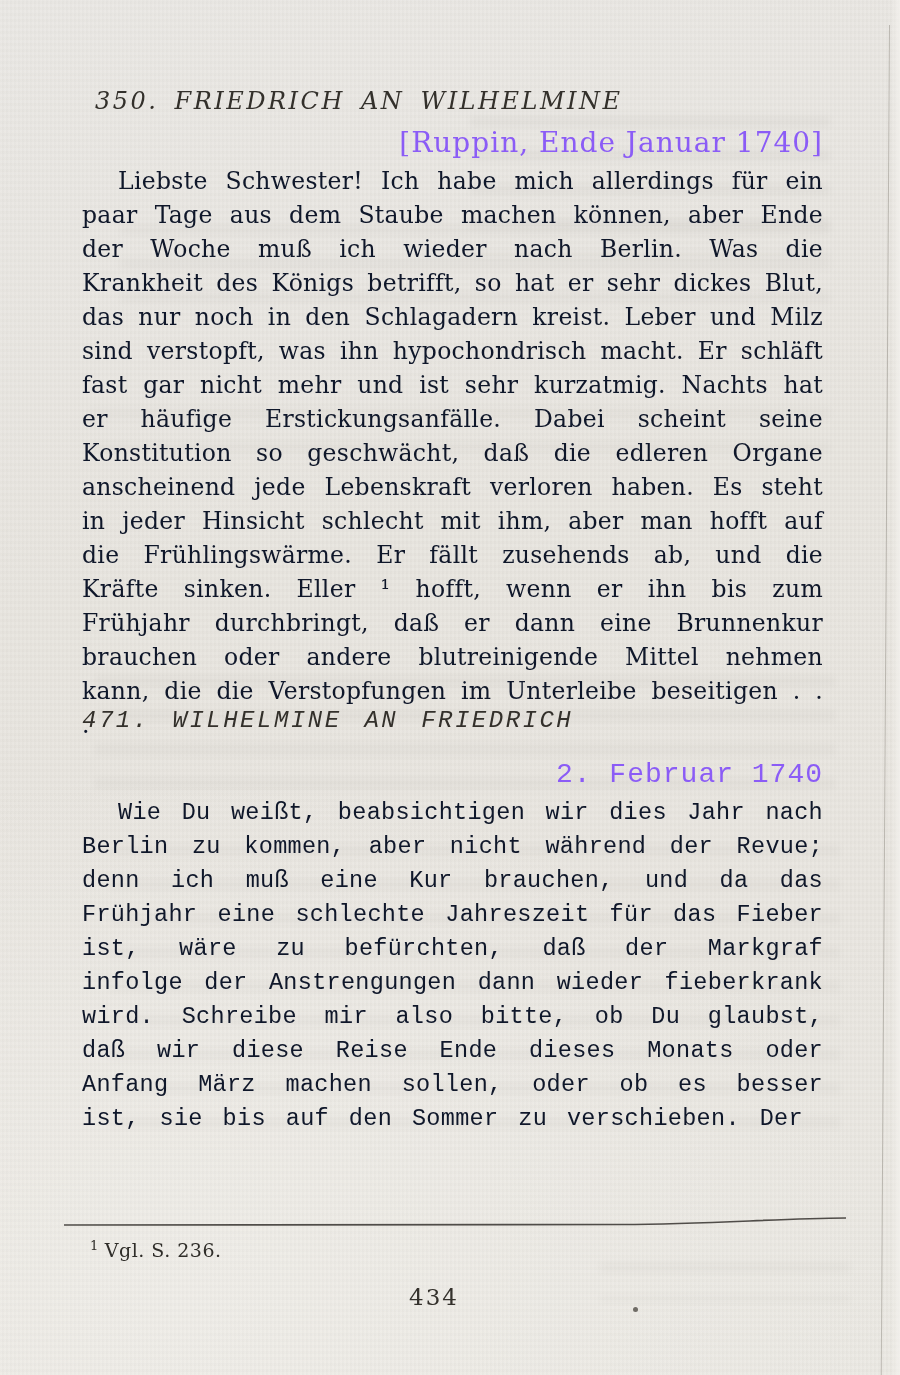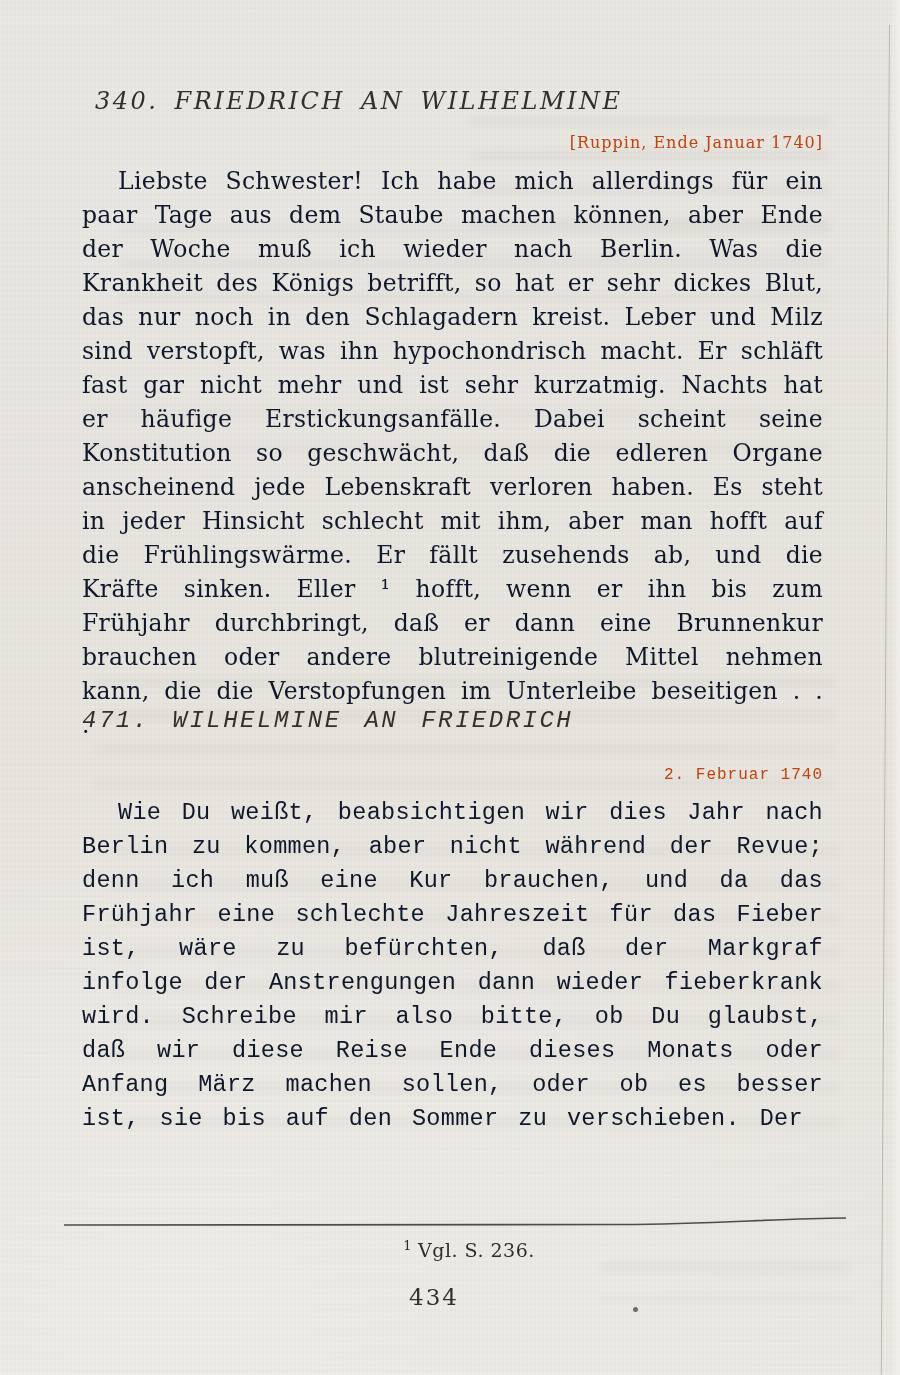--- a/index.html
+++ b/index.html
@@ -76,25 +76,25 @@
     letter-spacing: 2.5px;
     word-spacing: 6px;
     line-height: 34px;
     color: #33302b;
     white-space: nowrap;
   }
   .letter-470 .letter-heading { padding-left: 13px; }
 
   .letter-dateline {
     text-align: right;
-    font-size: 16px;
+    font-size: 28px;
     letter-spacing: 1px;
     line-height: 34px;
     margin-top: 8px;
-    color: #c2410c;
+    color: #8b5cf6;
   }
 
   .letter-paragraph {
     margin: 0;
     font-size: 23.5px;
     line-height: 34px;
     text-align: justify;
     text-indent: 36px;
     word-spacing: 5.5px;
     letter-spacing: 0.3px;
@@ -111,21 +111,20 @@
     top: 1216px;
     width: 786px;
   }
   .footnote-rule { display: block; }
   .footnote-text {
     margin-top: 10px;
     padding-left: 28px;
     font-size: 19px;
     letter-spacing: 0.5px;
     color: #2f2d29;
-    text-align: center;
   }
   .footnote-text sup {
     font-size: 13px;
     margin-right: 6px;
   }
 
   .page-number {
     position: absolute;
     top: 1284px;
     left: 0;
@@ -157,21 +156,21 @@
 <div class="ghost g2"></div>
 <div class="ghost g3"></div>
 <div class="ghost g4"></div>
 <div class="ghost g5"></div>
 <div class="ghost g6"></div>
 
 <div class="page-edge-light"></div>
 <div class="page-edge-crease"></div>
 
 <section class="text-col letter-470" style="top: 84px;">
-  <div class="letter-heading">340. FRIEDRICH AN WILHELMINE</div>
+  <div class="letter-heading">350. FRIEDRICH AN WILHELMINE</div>
   <div class="letter-dateline">[Ruppin, Ende Januar 1740]</div>
   <p class="letter-paragraph">Liebste Schwester! Ich habe mich allerdings für ein paar Tage aus dem Staube machen können, aber Ende der Woche muß ich wieder nach Berlin. Was die Krankheit des Königs betrifft, so hat er sehr dickes Blut, das nur noch in den Schlagadern kreist. Leber und Milz sind verstopft, was ihn hypochondrisch macht. Er schläft fast gar nicht mehr und ist sehr kurzatmig. Nachts hat er häufige Erstickungsanfälle. Dabei scheint seine Konstitution so geschwächt, daß die edleren Organe anscheinend jede Lebenskraft verloren haben. Es steht in jeder Hinsicht schlecht mit ihm, aber man hofft auf die Frühlingswärme. Er fällt zusehends ab, und die Kräfte sinken. Eller ¹ hofft, wenn er ihn bis zum Frühjahr durchbringt, daß er dann eine Brunnenkur brauchen oder andere blutreinigende Mittel nehmen kann, die die Verstopfungen im Unterleibe beseitigen . . .</p>
 </section>
 
 <section class="text-col letter-471">
   <div class="letter-heading">471. WILHELMINE AN FRIEDRICH</div>
   <div class="letter-dateline">2. Februar 1740</div>
   <p class="letter-paragraph">Wie Du weißt, beabsichtigen wir dies Jahr nach Berlin zu kommen, aber nicht während der Revue; denn ich muß eine Kur brauchen, und da das Frühjahr eine schlechte Jahreszeit für das Fieber ist, wäre zu befürchten, daß der Markgraf infolge der Anstrengungen dann wieder fieberkrank wird. Schreibe mir also bitte, ob Du glaubst, daß wir diese Reise Ende dieses Monats oder Anfang März machen sollen, oder ob es besser ist, sie bis auf den Sommer zu verschieben. Der</p>
 </section>
 

